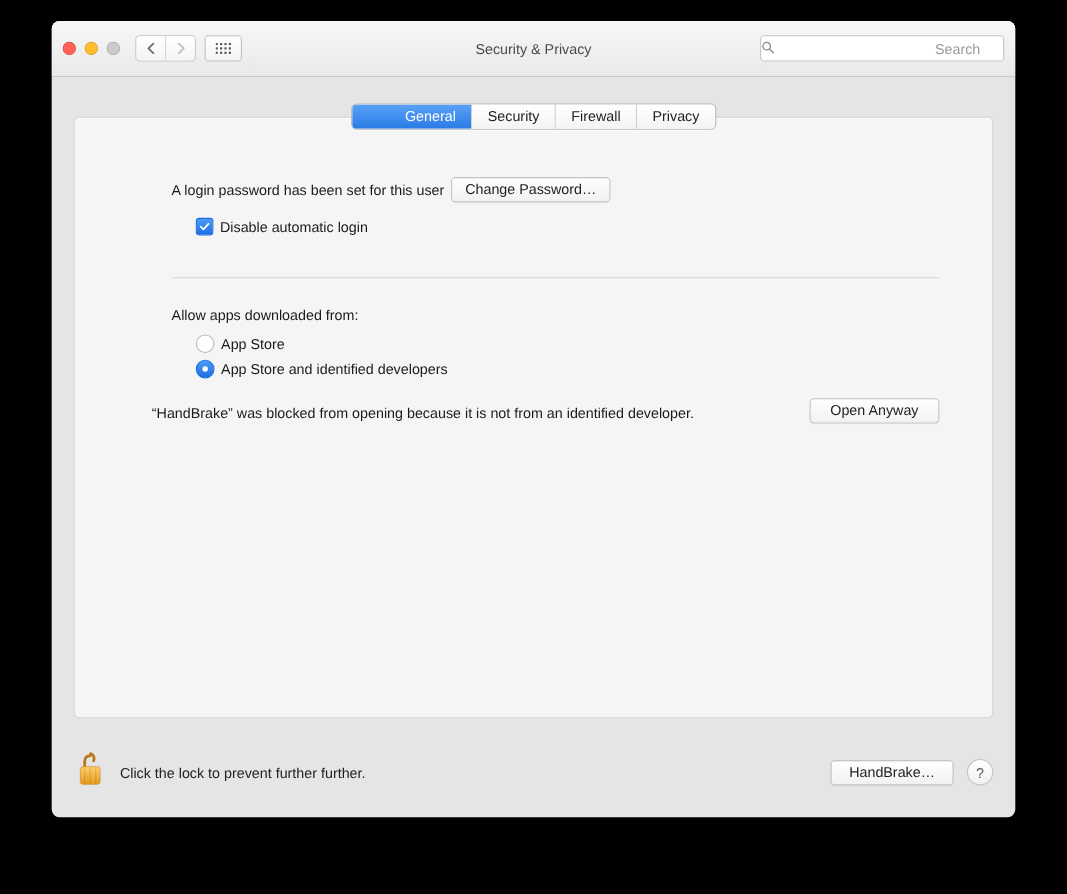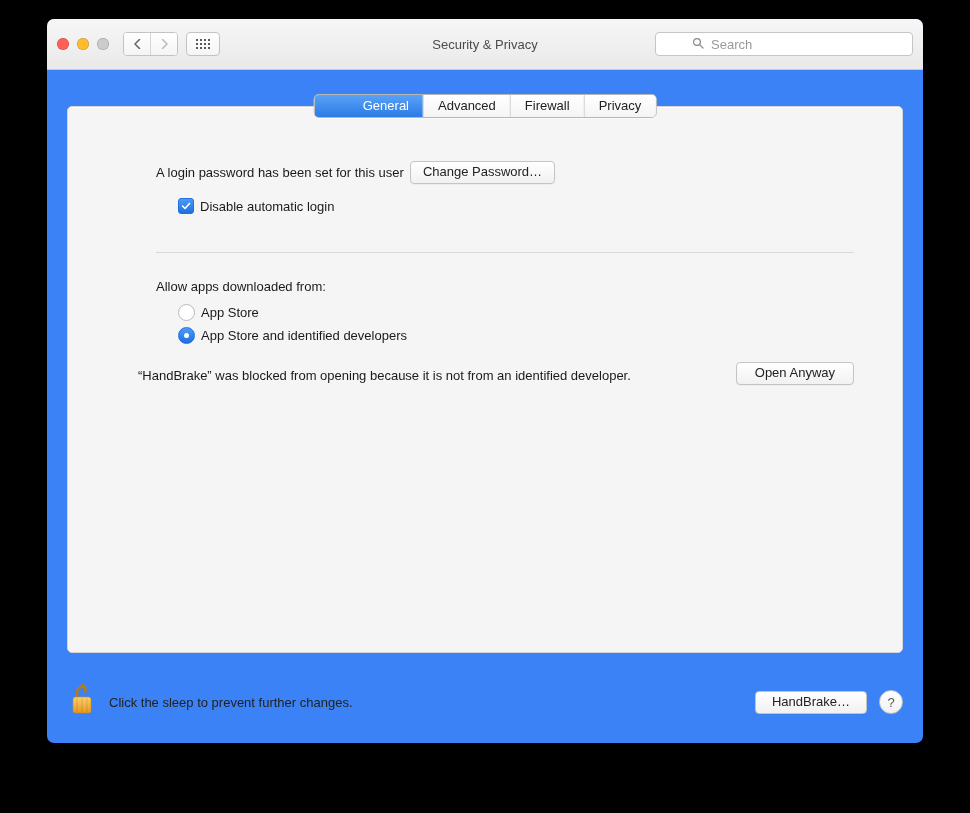--- a/index.html
+++ b/index.html
@@ -12,21 +12,21 @@
     font-size: 13px;
     color: #222;
     -webkit-font-smoothing: antialiased;
   }
   .window {
     position: absolute;
     left: 47px;
     top: 19px;
     width: 876px;
     height: 724px;
-    background: #3b82f6;
+    background: #e5e5e5;
     border-radius: 7px;
     box-shadow: 0 20px 60px rgba(0,0,0,0.5), 0 0 0 1px rgba(0,0,0,0.15);
     overflow: hidden;
     display: flex;
     flex-direction: column;
   }
 
   
   .titlebar {
     height: 50px;
@@ -96,24 +96,23 @@
 
   .search-wrap {
     margin-left: auto;
     width: 220px;
     height: 22px;
     border: 1px solid #c5c5c5;
     border-radius: 4px;
     background: #fff;
     display: flex;
     align-items: center;
-    justify-content: flex-start;
+    justify-content: space-between;
     color: #8a8a8a;
     gap: 5px;
-    padding-left: 36px;
   }
   .search-wrap input {
     border: none;
     outline: none;
     font-size: 13px;
     width: 60px;
     text-align: left;
     background: transparent;
     color: #333;
   }
@@ -366,21 +365,21 @@
           </svg>
       </span>
       <input type="text" placeholder="Search" style="">
     </div>
   </div>
 
   <div class="body">
 
     <div class="seg-tabs">
       <div class="seg-tab active">General</div>
-      <div class="seg-tab">Advanced</div>
+      <div class="seg-tab">Security</div>
       <div class="seg-tab">Firewall</div>
       <div class="seg-tab">Privacy</div>
     </div>
 
     <div class="panel">
       <div class="content">
 
         <div class="row" style="margin-bottom:14px;">
           <span>A login password has been set for this user</span>
           <span class="mac-btn">Change Password…</span>
@@ -430,19 +429,19 @@
             <linearGradient id="lg" x1="0" x2="0" y1="0" y2="1">
               <stop offset="0" stop-color="#ffcf6b"></stop>
               <stop offset="1" stop-color="#e69a1f"></stop>
             </linearGradient>
           </defs>
           <line x1="10" y1="15" x2="10" y2="29" stroke="rgba(0,0,0,0.12)"></line>
           <line x1="15" y1="15" x2="15" y2="29" stroke="rgba(0,0,0,0.12)"></line>
           <line x1="20" y1="15" x2="20" y2="29" stroke="rgba(0,0,0,0.12)"></line>
         </svg>
       </span>
-      <span class="lock-label">Click the sleep to prevent further changes.</span>
+      <span class="lock-label">Click the lock to prevent further further.</span>
       <span class="mac-btn" style="padding:0 16px;">HandBrake…</span>
       <span class="help-btn">?</span>
     </div>
 
   </div>
 </div>
 
 </body></html>

